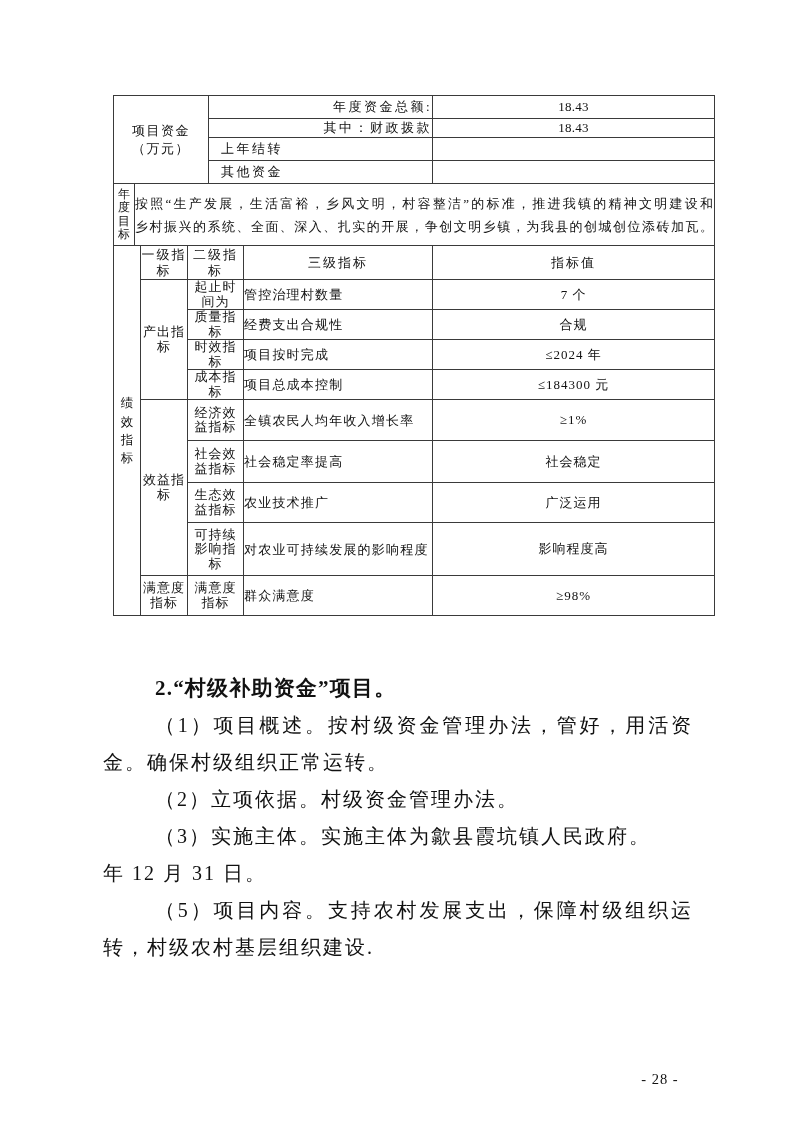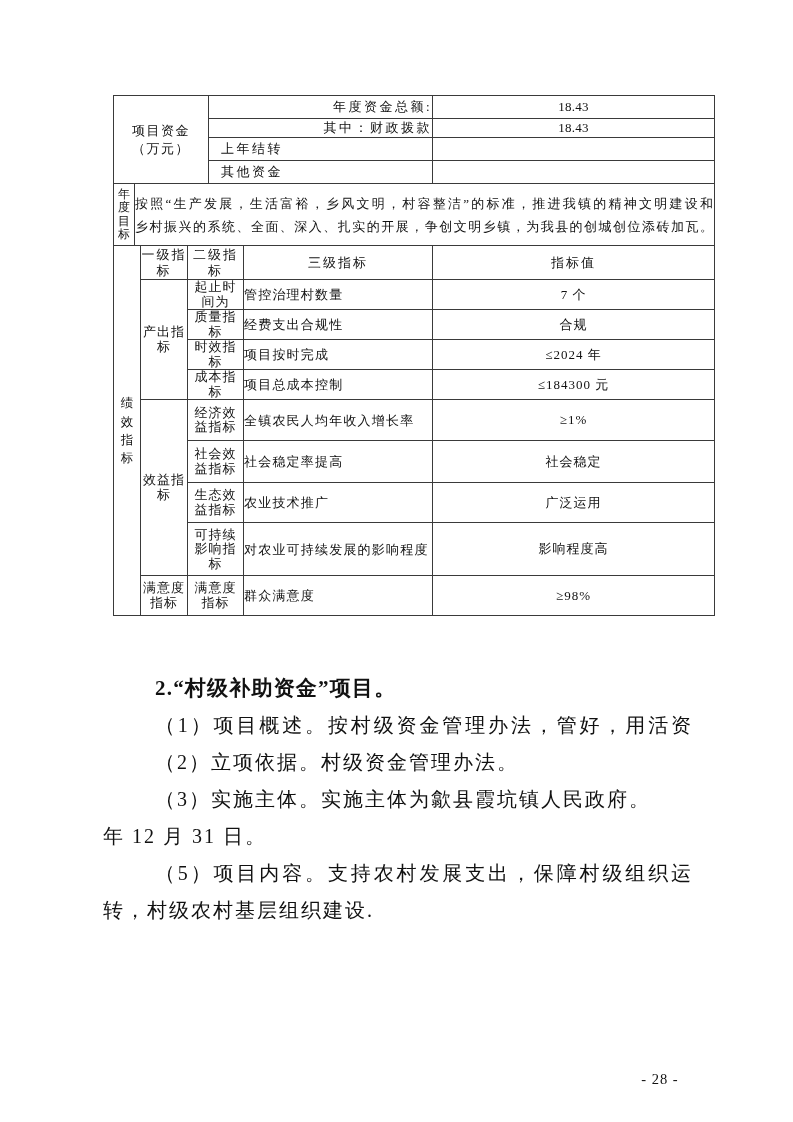--- a/index.html
+++ b/index.html
@@ -179,20 +179,21 @@
         <td class="cv">≥98%</td>
       </tr>
     </tbody>
       </table>
   </div>
 
   <div class="body-text">
     <div class="heading">2.“村级补助资金”项目。</div>
     <div>
       <div class="pline ind stretch">（1）项目概述。按村级资金管理办法，管好，用活资</div>
+      <div class="pline">金。确保村级组织正常运转。</div>
     </div>
     <div>
       <div class="pline ind">（2）立项依据。村级资金管理办法。</div>
     </div>
     <div>
       <div class="pline ind">（3）实施主体。实施主体为歙县霞坑镇人民政府。</div>
     </div>
     <div>
       <div class="pline">年 12 月 31 日。</div>
     </div>

